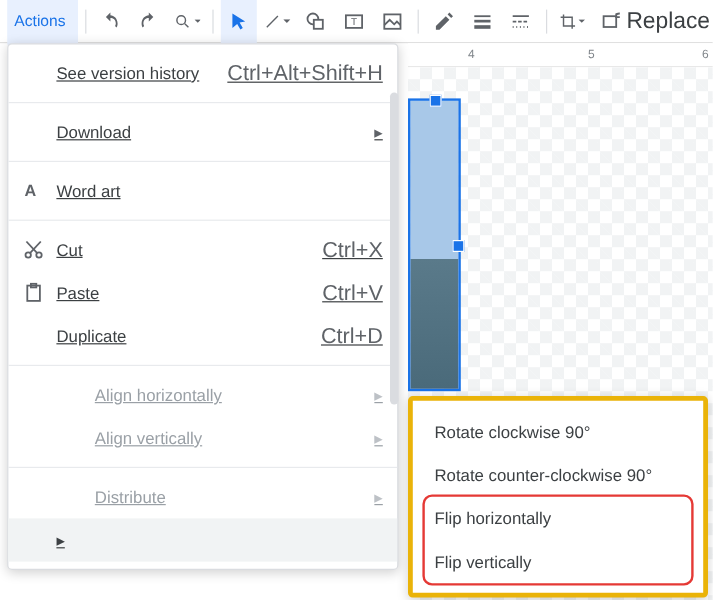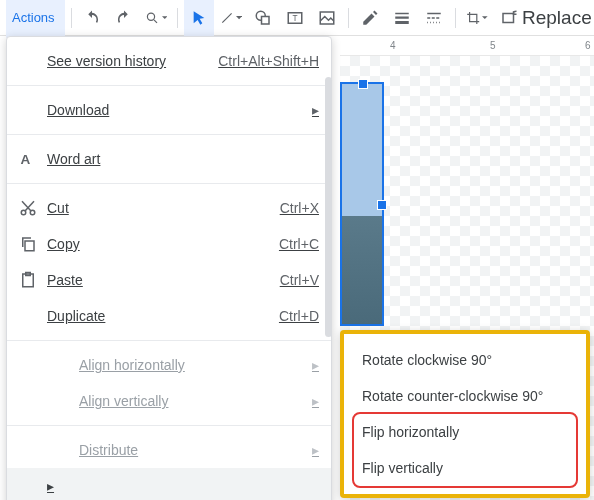--- a/index.html
+++ b/index.html
@@ -28,21 +28,21 @@
   .sel-img { position: absolute; left: 0; top: 26px; width: 44px; height: 244px; border: 2px solid #1a73e8; background: linear-gradient(to bottom,#a8c8e8 0%,#a8c8e8 55%,#5a7a8a 55%,#4a6a7a 100%); }
   .sel-img::before { content:""; position:absolute; width:8px; height:8px; background:#1a73e8; border:1px solid #fff; top:-5px; left:50%; margin-left:-4px; }
   .sel-img::after { content:""; position:absolute; width:8px; height:8px; background:#1a73e8; border:1px solid #fff; top:50%; right:-5px; margin-top:-4px; }
 
   .menu { position: absolute; left: 6px; top: 36px; width: 326px; background: #fff; border: 1px solid #dadce0; border-radius: 4px; box-shadow: 0 2px 10px rgba(0,0,0,.18); padding: 6px 0; font-size: 14px; color: #3c4043; z-index: 5; }
   .menu .item { display: flex; align-items: center; height: 36px; padding: 0 12px; cursor: pointer; text-decoration: underline; }
   .menu .item.disabled { color: #9aa0a6; cursor: default; padding-left: 44px; }
   .menu .item.hover { background: #f1f3f4; }
   .menu .ico { width: 28px; display: flex; align-items: center; justify-content: flex-start; color: #5f6368; }
   .menu .lbl { flex: 1; }
-  .menu .cut { color: #5f6368; font-size: 14px; margin-left: 0; }
+  .menu .cut { color: #5f6368; font-size: 18px; margin-left: 0; }
   .menu .arw { color: #5f6368; }
   .menu .item.disabled .arw, .menu .item.disabled .cut { color: #bdc1c6; }
   .menu .arw.dark { color: #3c4043; }
   .menu .div { height: 1px; background: #e8eaed; margin: 6px 0; }
 
   .scrollbar { position: absolute; right: -1px; top: 40px; width: 7px; height: 260px; background: #dadce0; border-radius: 4px; }
 
   .submenu { position: absolute; left: 340px; top: 330px; width: 250px; background: #fff; border: 4px solid #eab308; border-radius: 4px; box-shadow: 0 2px 10px rgba(0,0,0,.18); padding: 8px 0; font-size: 14px; color: #3c4043; z-index: 6; }
   .submenu .sitem { height: 36px; display: flex; align-items: center; padding: 0 18px; cursor: pointer; }
   .hlbox { position: absolute; left: 8px; right: 8px; border: 2.5px solid #e53935; border-radius: 8px; pointer-events: none; }
@@ -195,30 +195,20 @@
           <line x1="8" y1="16" x2="20" y2="3" stroke="#5f6368" stroke-width="2"></line>
           <line x1="16" y1="16" x2="4" y2="3" stroke="#5f6368" stroke-width="2"></line>
         </svg>
       </span>
     <span class="lbl">Cut</span>
     <span class="cut">Ctrl+X</span>
   </div>
   <div class="item">
     <span class="ico">
         <svg width="18" height="18" viewBox="0 0 24 24">
-          <rect x="8" y="8" width="12" height="13" fill="none" stroke="#5f6368" stroke-width="2"></rect>
-          <path d="M5 16V4h11" fill="none" stroke="#5f6368" stroke-width="2"></path>
-        </svg>
-      </span>
-    <span class="lbl">Copy</span>
-    <span class="cut">Ctrl+C</span>
-  </div>
-  <div class="item">
-    <span class="ico">
-        <svg width="18" height="18" viewBox="0 0 24 24">
           <rect x="5" y="4" width="14" height="17" fill="none" stroke="#5f6368" stroke-width="2"></rect>
           <rect x="9" y="2" width="6" height="4" fill="none" stroke="#5f6368" stroke-width="2"></rect>
         </svg>
       </span>
     <span class="lbl">Paste</span>
     <span class="cut">Ctrl+V</span>
   </div>
   <div class="item">
     <span class="ico"></span>
     <span class="lbl">Duplicate</span>

